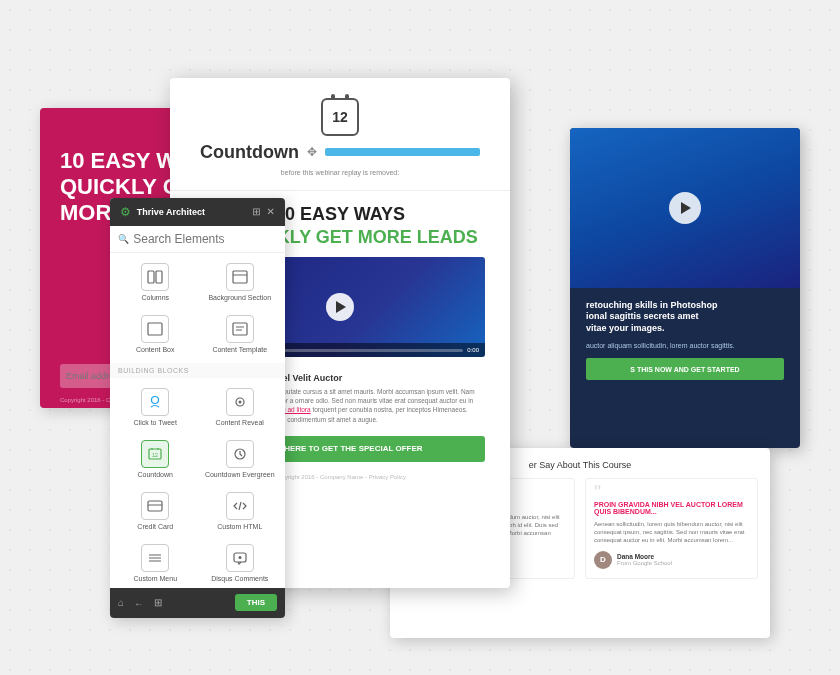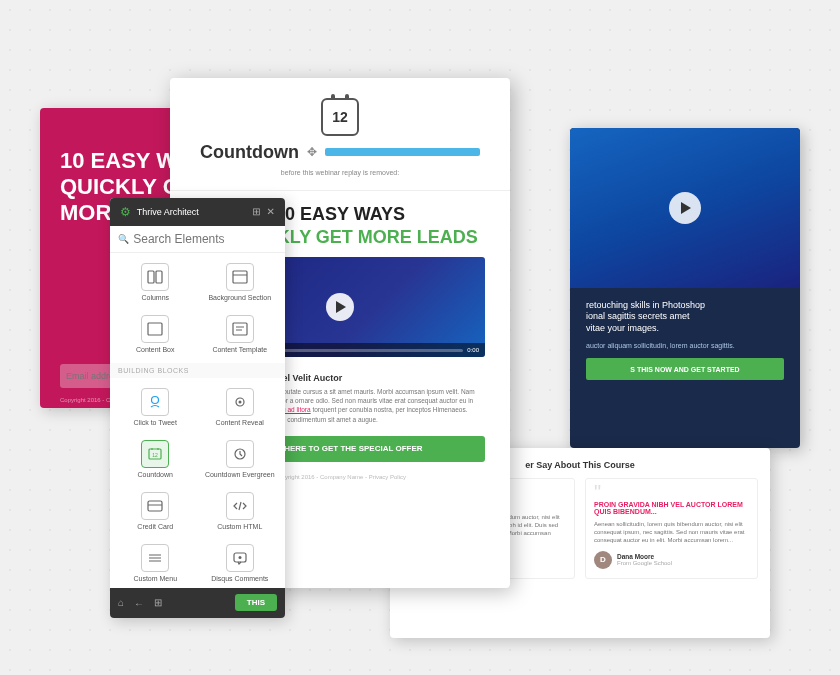--- a/index.html
+++ b/index.html
@@ -299,21 +299,21 @@
     }
 
     .sidebar-header-icon {
       color: #4caf50;
       font-size: 12px;
     }
 
     .sidebar-header-title {
       color: white;
       font-size: 9px;
-      font-weight: normal;
+      font-weight: bold;
       flex: 1;
     }
 
     .sidebar-header-icons {
       display: flex;
       gap: 6px;
     }
 
     .sidebar-header-icons span {
       color: #aaa;
@@ -458,21 +458,21 @@
       z-index: 2;
     }
 
     .panel-right-text {
       padding: 12px 16px;
       color: white;
     }
 
     .panel-right-text .title-line {
       font-size: 9px;
-      font-weight: normal;
+      font-weight: bold;
       margin-bottom: 6px;
       line-height: 1.3;
     }
 
     .panel-right-text .desc-text {
       font-size: 7px;
       color: #aac4e0;
       line-height: 1.4;
       margin-bottom: 8px;
     }
@@ -501,21 +501,21 @@
       background: white;
       border-radius: 4px;
       box-shadow: 3px 3px 15px rgba(0,0,0,0.2);
       overflow: hidden;
       z-index: 2;
       padding: 12px;
     }
 
     .testimonials-title {
       font-size: 9px;
-      font-weight: bold;
+      font-weight: normal;
       color: #333;
       margin-bottom: 8px;
       text-align: center;
     }
 
     .testimonials-grid {
       display: grid;
       grid-template-columns: 1fr 1fr;
       gap: 10px;
     }

